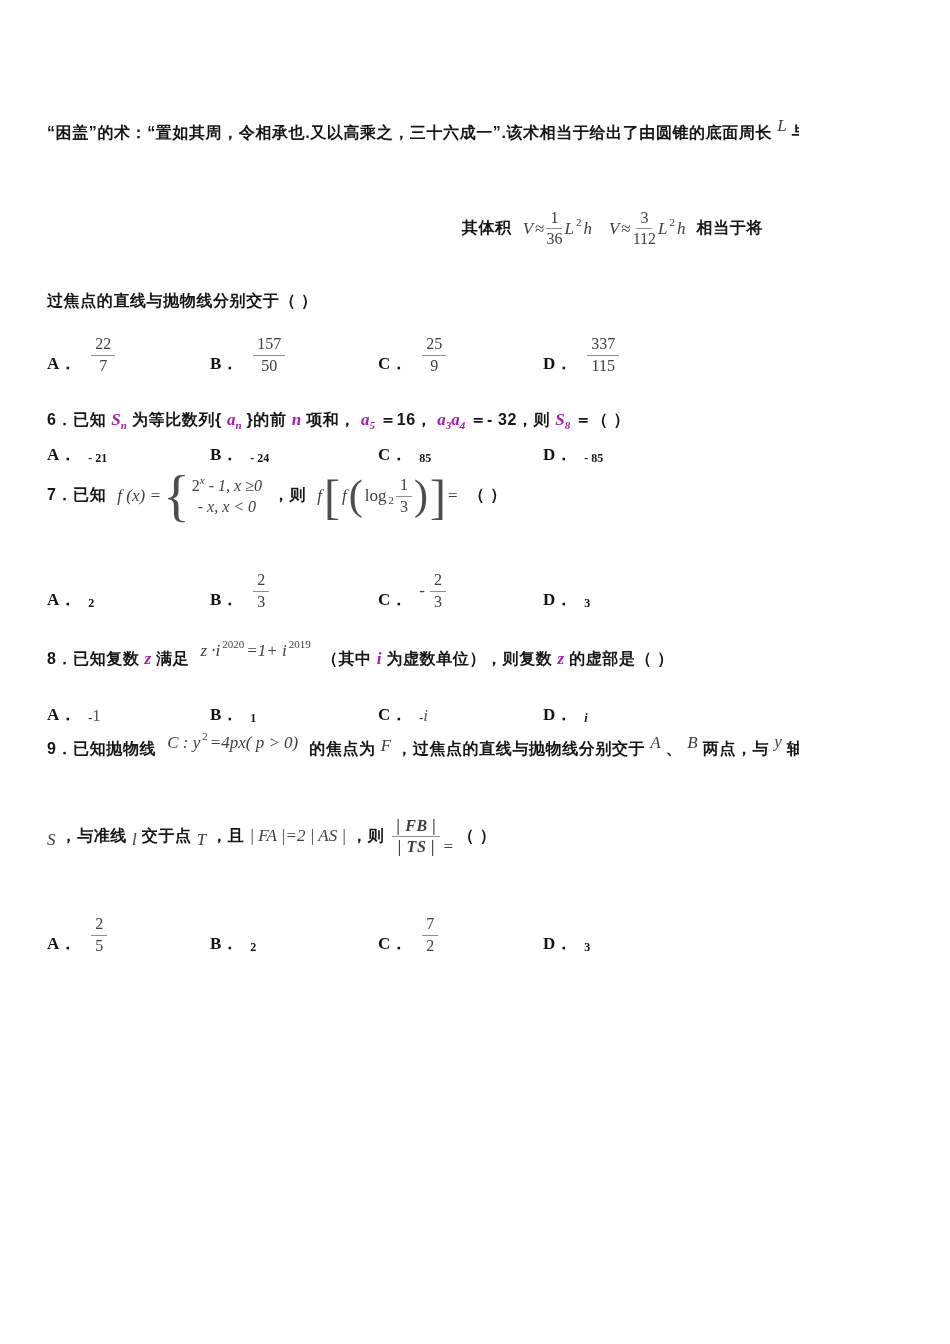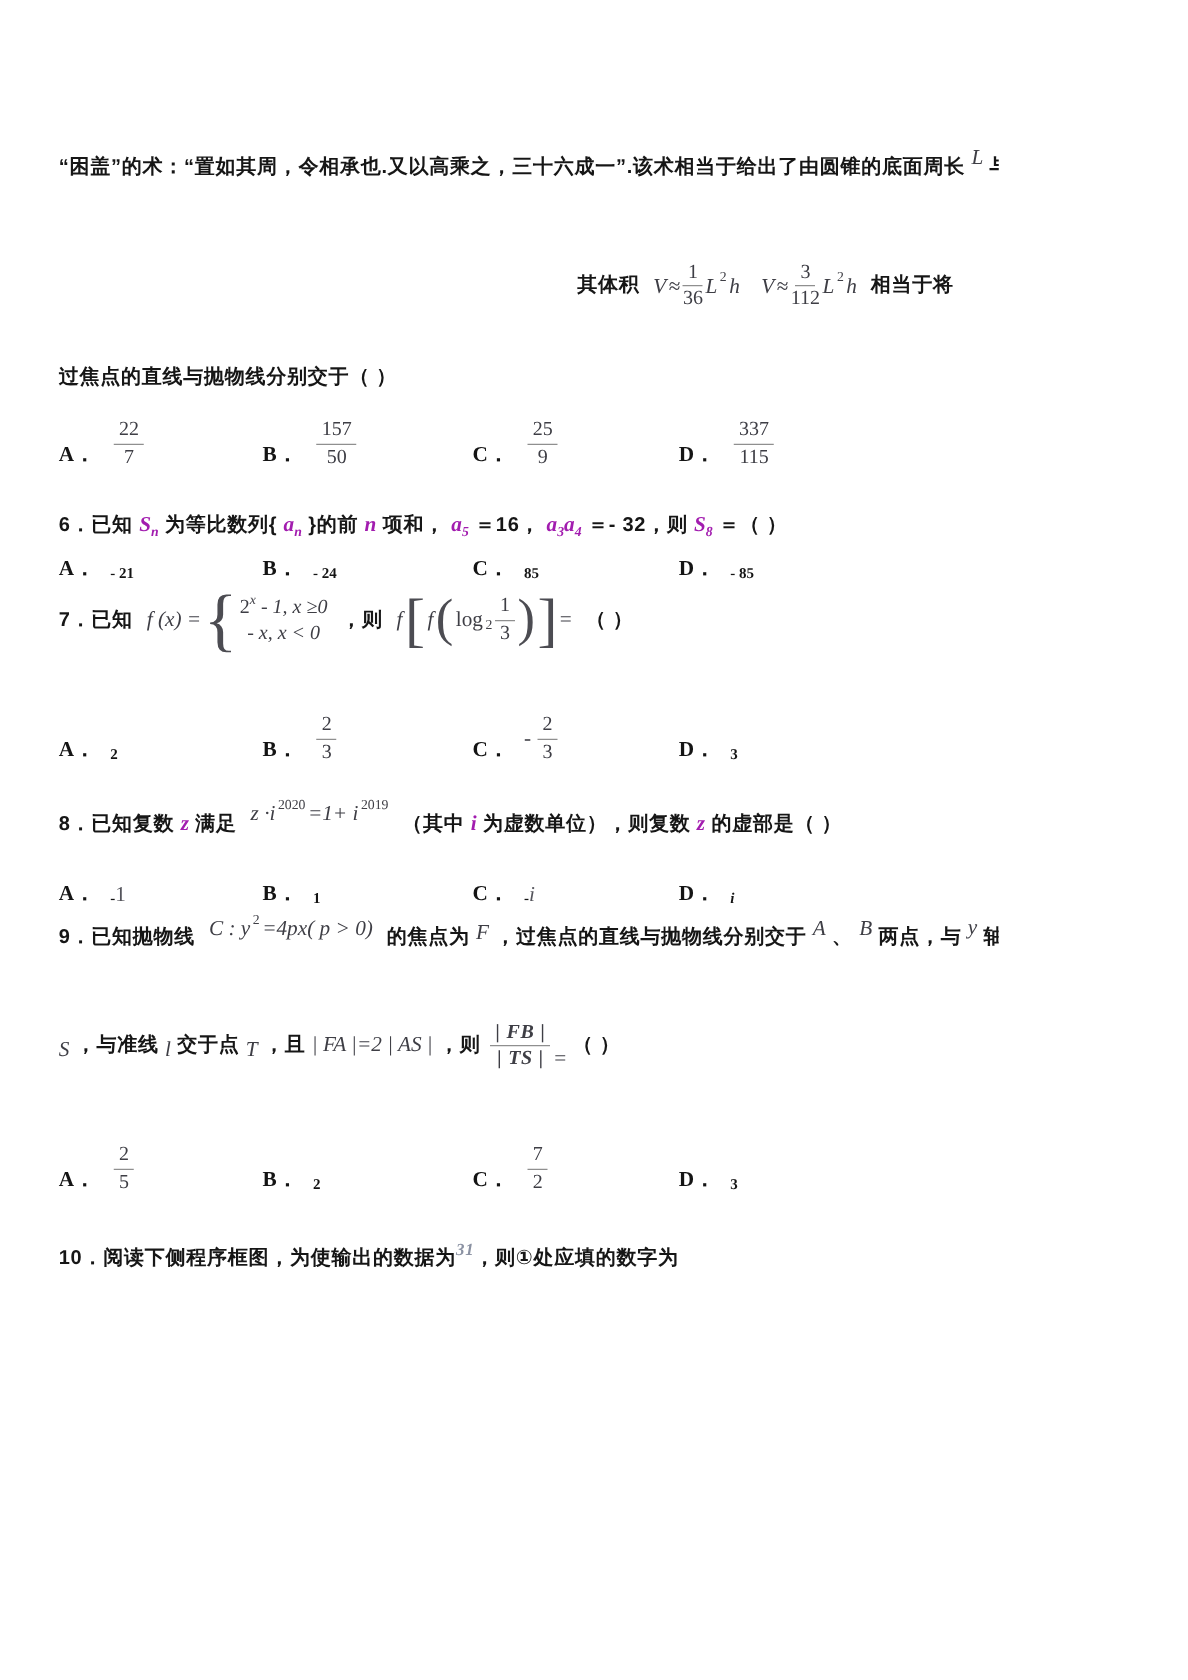--- a/index.html
+++ b/index.html
@@ -313,17 +313,14 @@
         <span class="fn">7</span>
         <span class="fd">2</span>
       </span>
     </div>
     <div class="opt">
       <span class="olabel">D．</span>
       <span class="otext">3</span>
     </div>
   </div>
 
-  <div class="blk cn" id="q10">
-    <span>10．阅读下侧程序框图，为使输出的数据为</span><span class="q10sup">31</span><span>，则①处应填的数字为</span>
-  </div>
 
 </div>
 
 </body></html>

